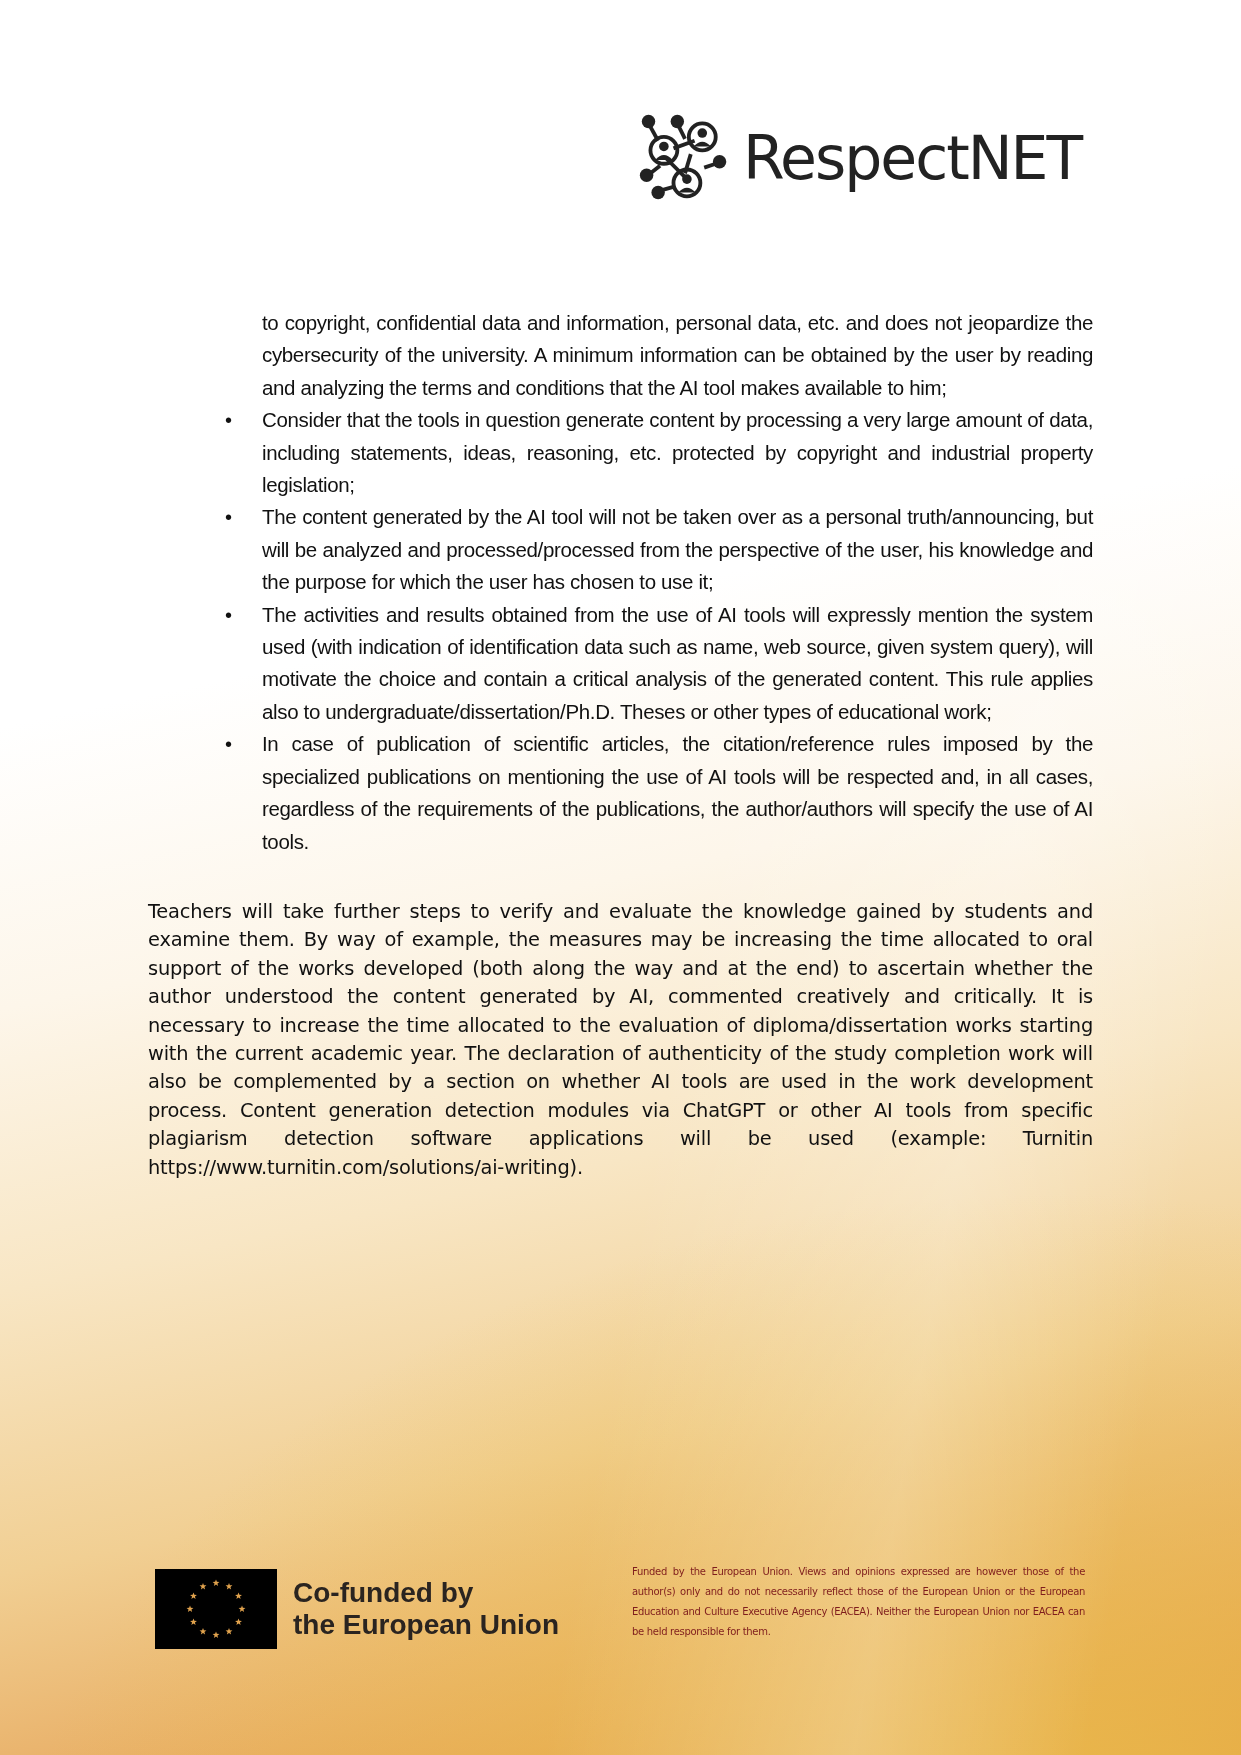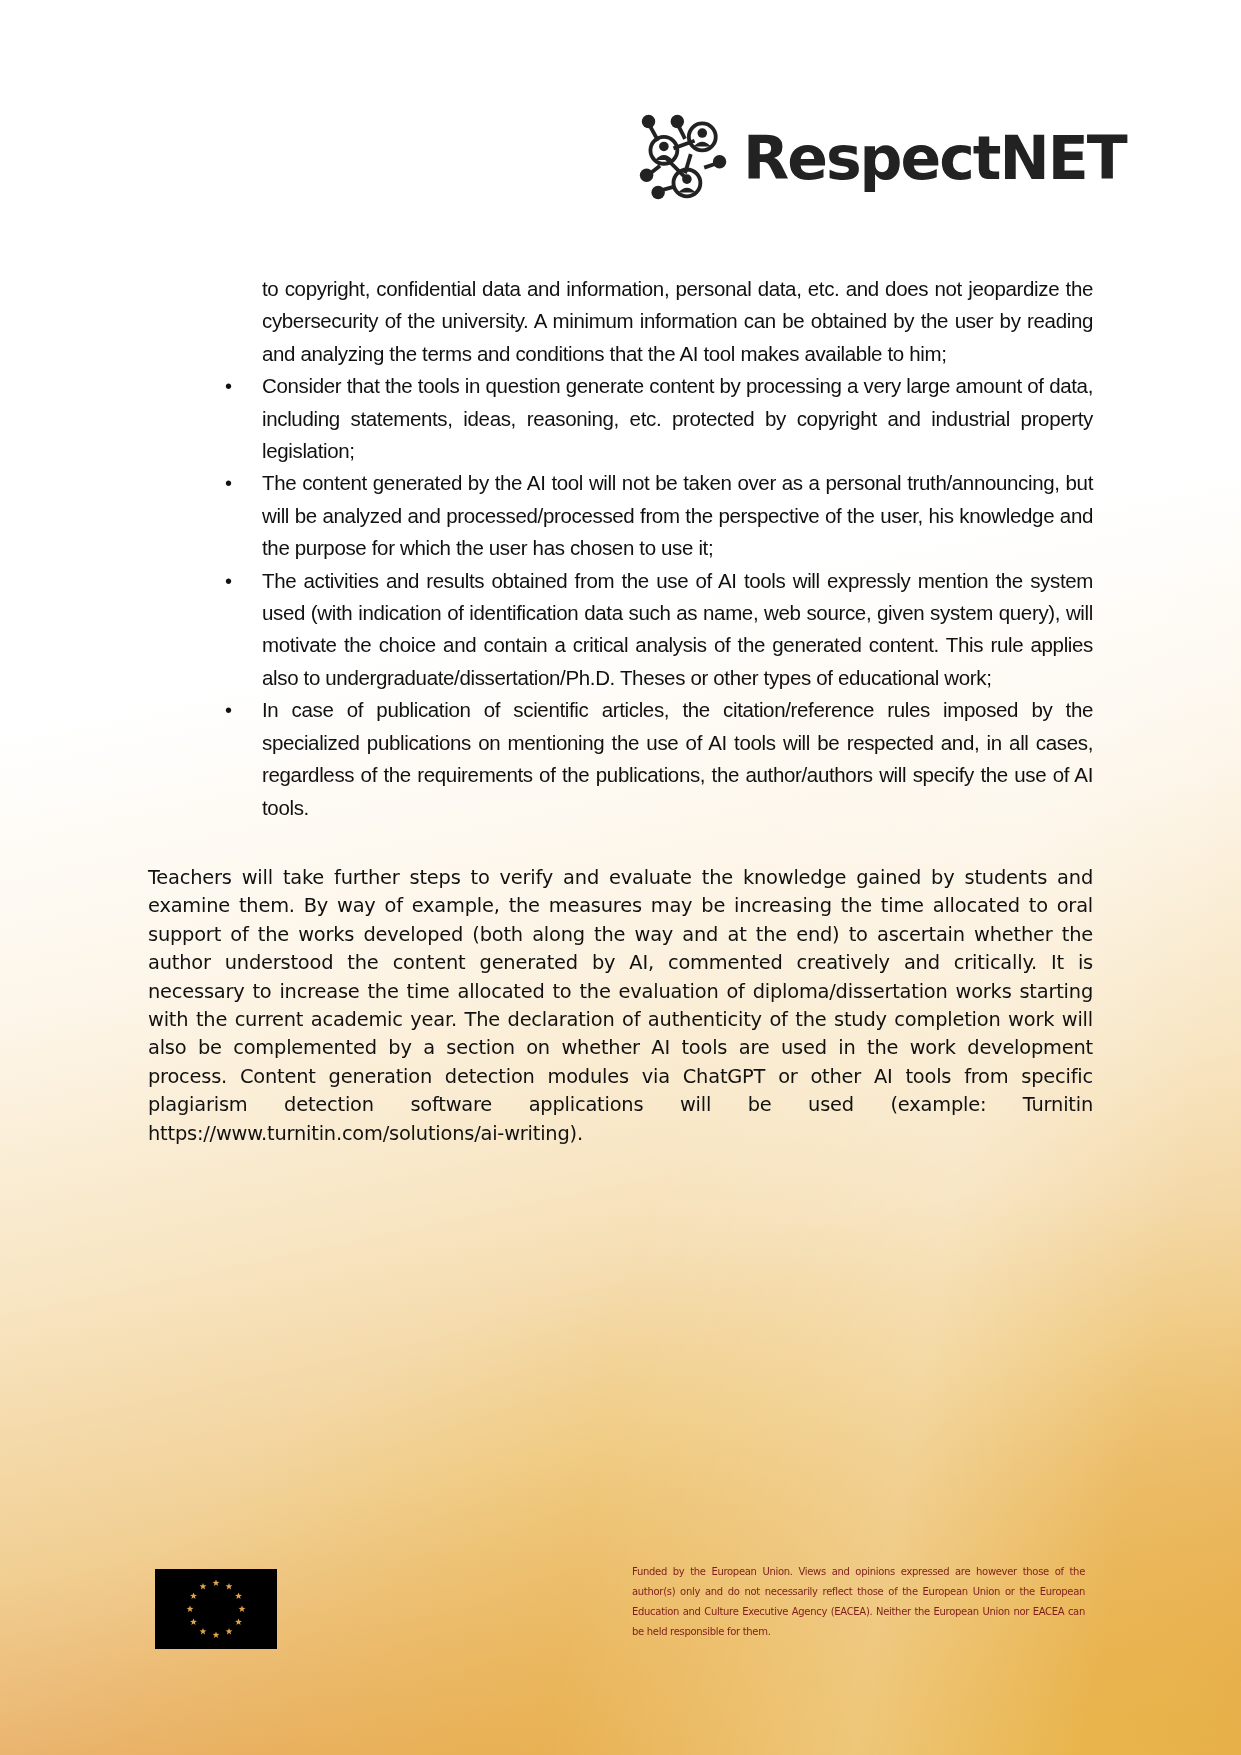--- a/index.html
+++ b/index.html
@@ -13,25 +13,25 @@
     .page-bg-sheen {
       position: absolute; inset: 0; pointer-events: none;
       background: linear-gradient(100deg, rgba(255,255,255,0) 55%, rgba(255,255,255,0.25) 75%, rgba(255,255,255,0) 90%);
     }
     .logo {
       position: absolute; left: 637px; top: 110px; height: 95px;
       display: flex; align-items: center; gap: 10px;
     }
     .logo svg { width: 96px; height: 96px; }
     .logo-text {
-      font-family: "DejaVu Sans", sans-serif; font-size: 60px; font-weight: 700;
+      font-family: "DejaVu Sans", sans-serif; font-size: 60px; font-weight: 400;
       color: #222222; letter-spacing: -2px; line-height: 1;
     }
     .body-text {
-      position: absolute; left: 148px; width: 945px; top: 273px;
+      position: absolute; left: 148px; width: 945px; top: 307px;
       font-family: "Liberation Sans", sans-serif; color: #111;
     }
     .cont, .bullet-item {
       font-size: 20.5px; line-height: 32.4px; text-align: justify;
       font-stretch: condensed; letter-spacing: -0.35px;
     }
     .cont { margin-left: 114px; }
     ul.bullets { list-style: none; margin: 0; padding: 0; }
     .bullet-item { position: relative; margin-left: 114px; }
     .bullet-item .dot {
@@ -126,15 +126,19 @@
         <polygon points="83.52,49.40 84.41,51.78 86.94,51.89 84.95,53.47 85.63,55.91 83.52,54.51 81.40,55.91 82.08,53.47 80.09,51.89 82.63,51.78"></polygon>
         <polygon points="74.00,58.92 74.89,61.29 77.42,61.40 75.44,62.98 76.12,65.43 74.00,64.03 71.88,65.43 72.56,62.98 70.58,61.40 73.11,61.29"></polygon>
         <polygon points="61.00,62.40 61.89,64.78 64.42,64.89 62.44,66.47 63.12,68.91 61.00,67.51 58.88,68.91 59.56,66.47 57.58,64.89 60.11,64.78"></polygon>
         <polygon points="48.00,58.92 48.89,61.29 51.42,61.40 49.44,62.98 50.12,65.43 48.00,64.03 45.88,65.43 46.56,62.98 44.58,61.40 47.11,61.29"></polygon>
         <polygon points="38.48,49.40 39.37,51.78 41.91,51.89 39.92,53.47 40.60,55.91 38.48,54.51 36.37,55.91 37.05,53.47 35.06,51.89 37.59,51.78"></polygon>
         <polygon points="35.00,36.40 35.89,38.78 38.42,38.89 36.44,40.47 37.12,42.91 35.00,41.51 32.88,42.91 33.56,40.47 31.58,38.89 34.11,38.78"></polygon>
         <polygon points="38.48,23.40 39.37,25.78 41.91,25.89 39.92,27.47 40.60,29.91 38.48,28.51 36.37,29.91 37.05,27.47 35.06,25.89 37.59,25.78"></polygon>
         <polygon points="48.00,13.88 48.89,16.26 51.42,16.37 49.44,17.95 50.12,20.40 48.00,19.00 45.88,20.40 46.56,17.95 44.58,16.37 47.11,16.26"></polygon>
       </g>
   </svg>
+  <div class="eu-text">
+    <div>Co-funded by</div>
+    <div>the European Union</div>
+  </div>
 </div>
 
 <div class="disclaimer">Funded by the European Union. Views and opinions expressed are however those of the author(s) only and do not necessarily reflect those of the European Union or the European Education and Culture Executive Agency (EACEA). Neither the European Union nor EACEA can be held responsible for them.</div>
 
 </body></html>

